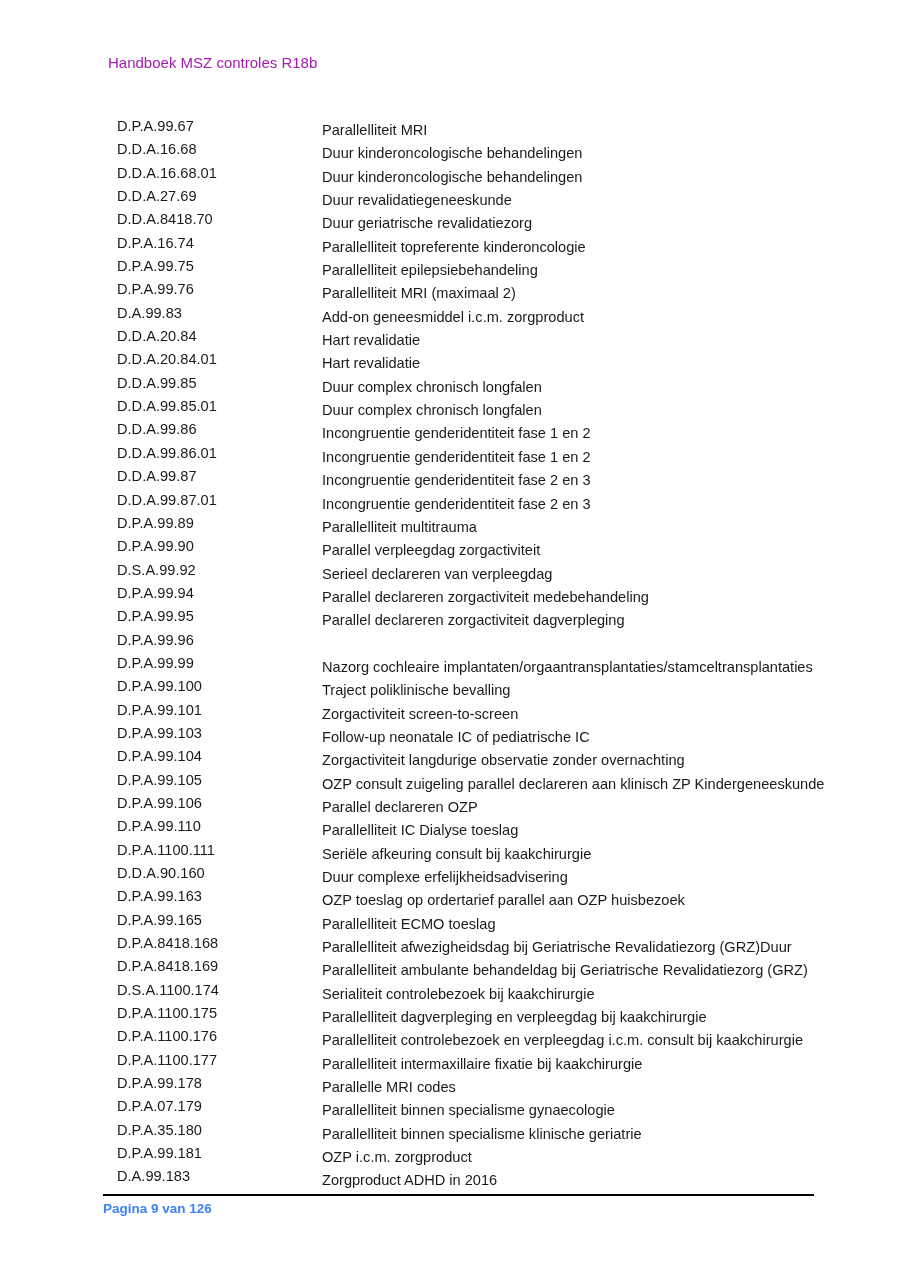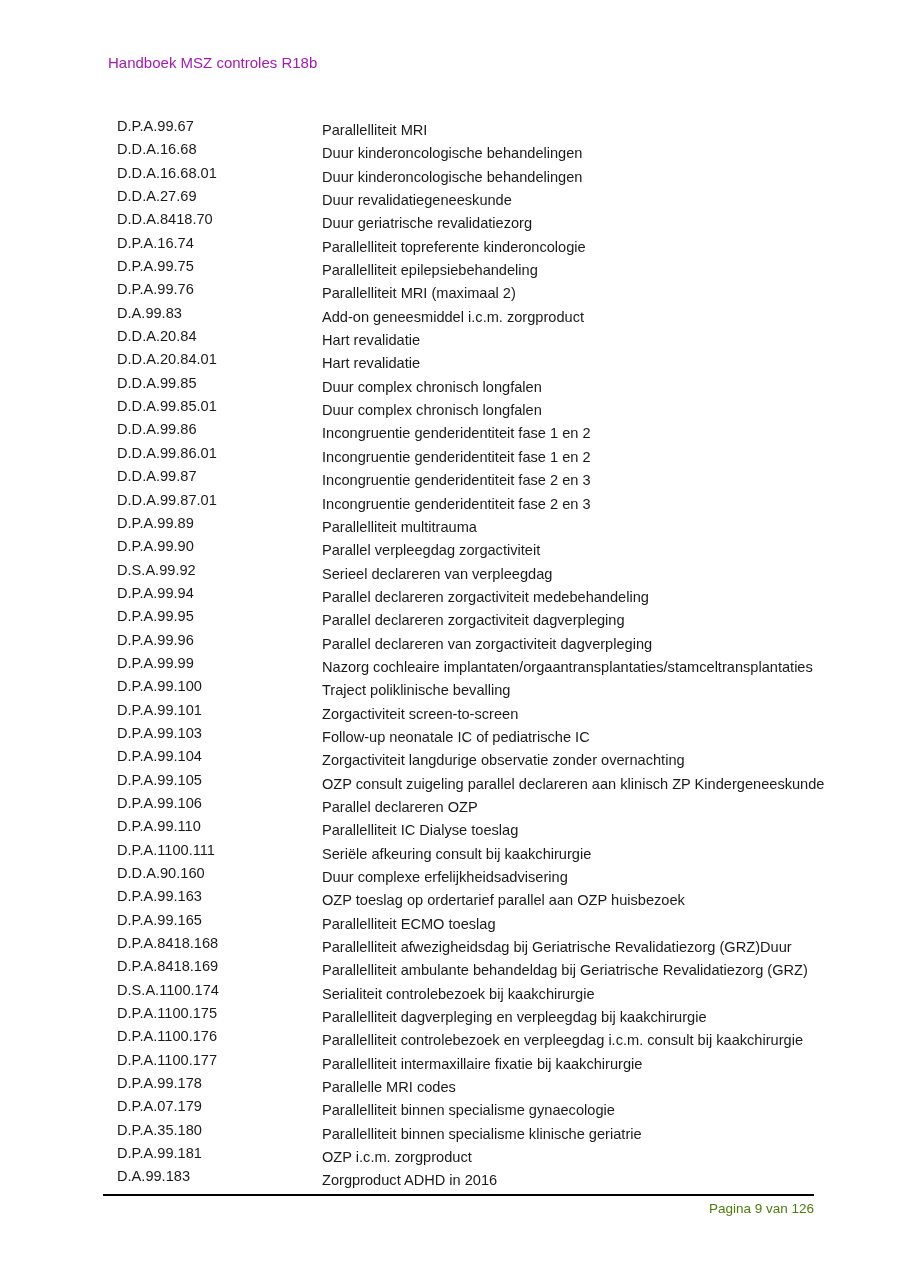--- a/index.html
+++ b/index.html
@@ -53,24 +53,25 @@
     top: 1194px;
     width: 711px;
     height: 0;
     border-top: 2px solid #000000;
   }
   .footer-text {
     position: absolute;
     left: 103px;
     top: 1200px;
     width: 711px;
-    text-align: right;
+    text-align: left;
     font-size: 13.5px;
     line-height: 18px;
-    color: #4d7c0f;
+    color: #3b82f6;
+    font-weight: bold;
   }
 </style>
 </head>
 <body>
 
 <div class="page">
 
   <div class="doc-title">Handboek MSZ controles R18b</div>
 
   <div class="code-table">
@@ -179,21 +180,20 @@
     <span class="desc">Parallel declareren zorgactiviteit medebehandeling</span>
   </div>
 
   <div class="row">
     <span class="code">D.P.A.99.95</span>
     <span class="desc">Parallel declareren zorgactiviteit dagverpleging</span>
   </div>
 
   <div class="row">
     <span class="code">D.P.A.99.96</span>
-    <span class="desc">Parallel declareren van zorgactiviteit dagverpleging</span>
   </div>
 
   <div class="row">
     <span class="code">D.P.A.99.99</span>
     <span class="desc">Nazorg cochleaire implantaten/orgaantransplantaties/stamceltransplantaties</span>
   </div>
 
   <div class="row">
     <span class="code">D.P.A.99.100</span>
     <span class="desc">Traject poliklinische bevalling</span>

